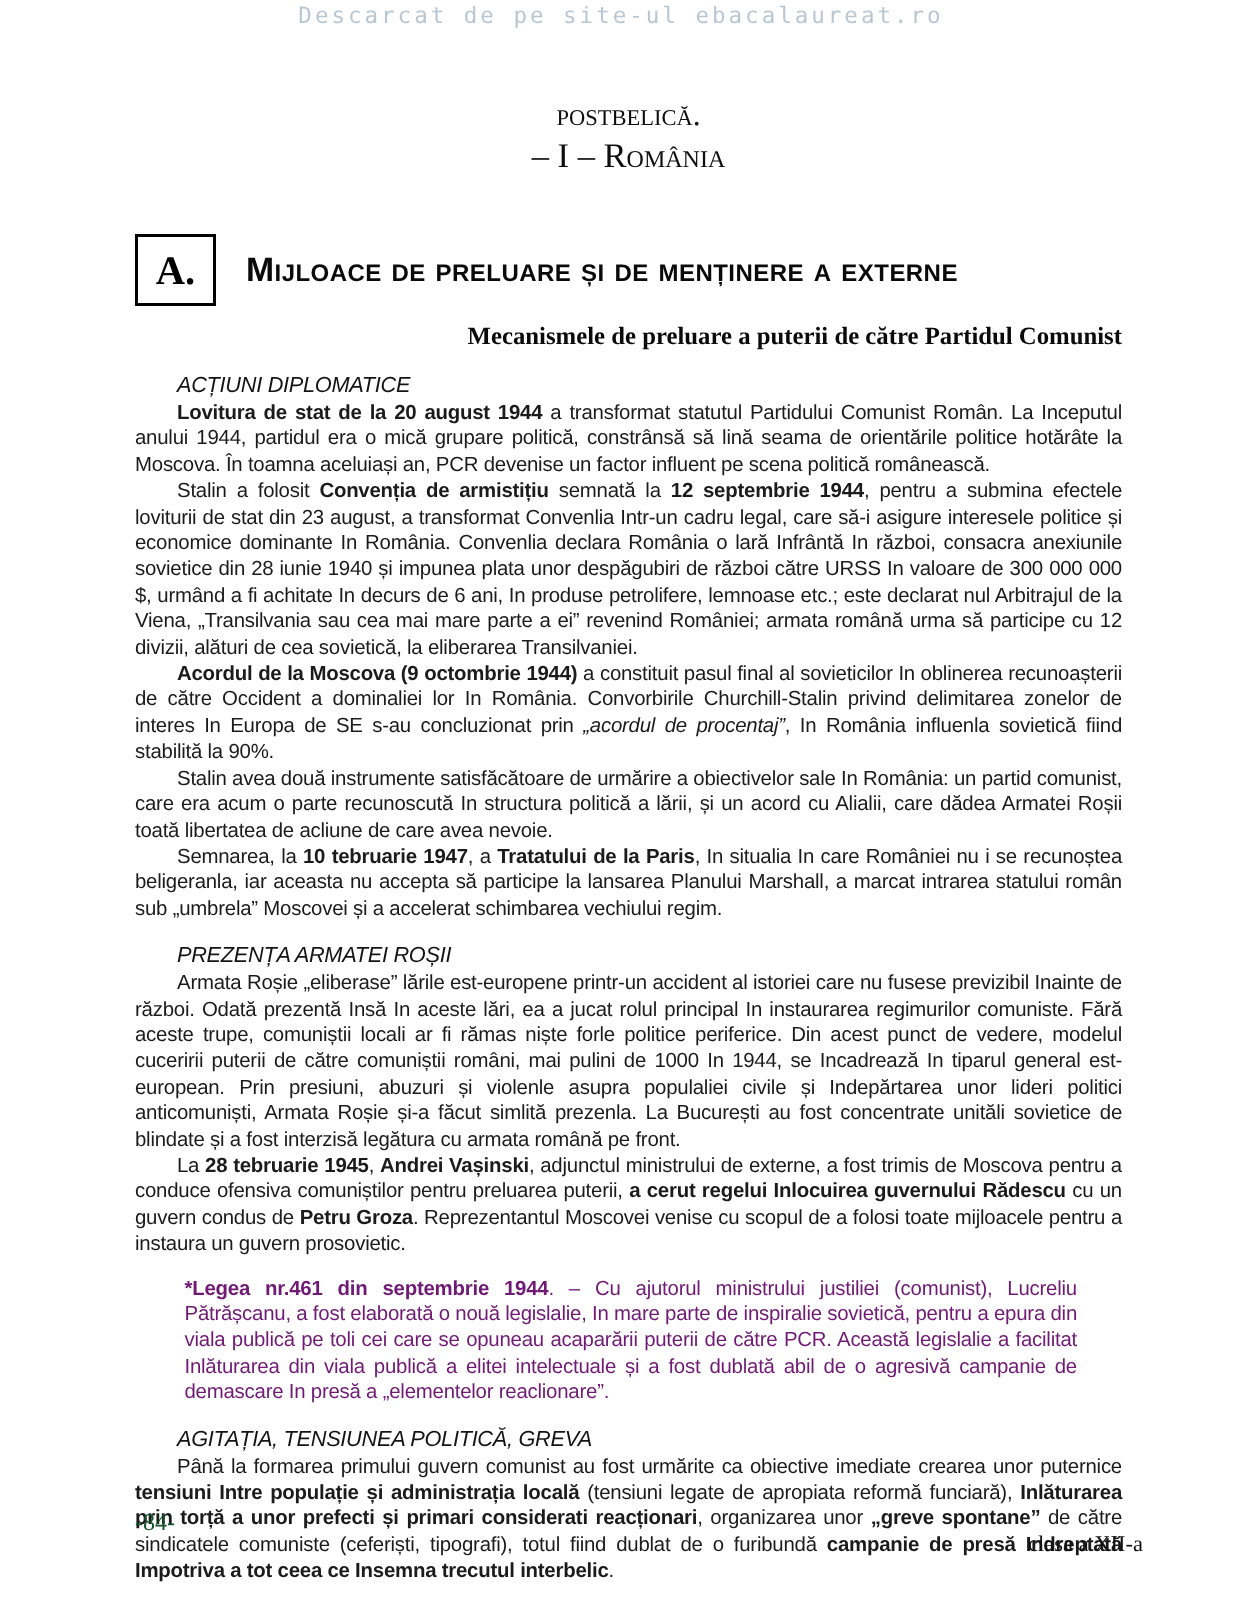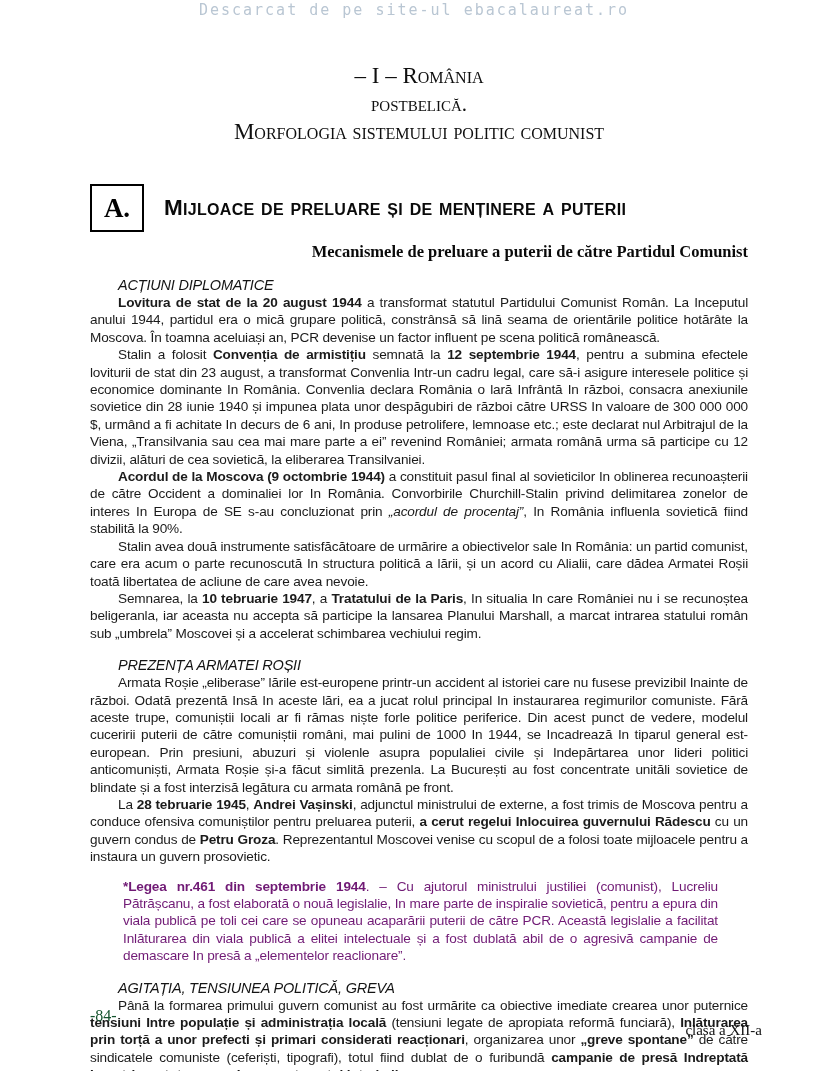--- a/index.html
+++ b/index.html
@@ -102,30 +102,29 @@
   }
 </style>
 </head>
 <body>
 
 <div class="page">
 
   <div class="watermark">Descarcat de pe site-ul ebacalaureat.ro</div>
 
   <div class="title-block">
+    <div class="title-line t2">postbelică.</div>
     <div class="title-line t1">– I – România</div>
-    <div class="title-line t2">postbelică.</div>
-    <div class="title-line t3">Morfologia sistemului politic comunist</div>
   </div>
 
   <div class="a-row">
     <div class="a-box">
       <span>A.</span>
     </div>
-    <div class="a-heading">Mijloace de preluare și de menținere a puterii</div>
+    <div class="a-heading">Mijloace de preluare și de menținere a externe</div>
   </div>
 
   <div class="subheading">Mecanismele de preluare a puterii de către Partidul Comunist</div>
 
   <div class="article">
     <h3 class="section-h">ACȚIUNI DIPLOMATICE</h3>
     <p class="para"><span class=" b">Lovitura de stat de la 20 august 1944</span><span> a transformat statutul Partidului Comunist Român. La Inceputul anului 1944, partidul era o mică grupare politică, constrânsă să lină seama de orientările politice hotărâte la Moscova. În toamna aceluiași an, PCR devenise un factor influent pe scena politică românească.</span></p>
     <p class="para"><span>Stalin a folosit </span><span class=" b">Convenția de armistițiu</span><span> semnată la </span><span class=" b">12 septembrie 1944</span><span>, pentru a submina efectele loviturii de stat din 23 august, a transformat Convenlia Intr-un cadru legal, care să-i asigure interesele politice și economice dominante In România. Convenlia declara România o lară Infrântă In război, consacra anexiunile sovietice din 28 iunie 1940 și impunea plata unor despăgubiri de război către URSS In valoare de 300 000 000 $, urmând a fi achitate In decurs de 6 ani, In produse petrolifere, lemnoase etc.; este declarat nul Arbitrajul de la Viena, „Transilvania sau cea mai mare parte a ei” revenind României; armata română urma să participe cu 12 divizii, alături de cea sovietică, la eliberarea Transilvaniei.</span></p>
     <p class="para"><span class=" b">Acordul de la Moscova (9 octombrie 1944)</span><span> a constituit pasul final al sovieticilor In oblinerea recunoașterii de către Occident a dominaliei lor In România. Convorbirile Churchill-Stalin privind delimitarea zonelor de interes In Europa de SE s-au concluzionat prin </span><span class=" i">„acordul de procentaj”</span><span>, In România influenla sovietică fiind stabilită la 90%.</span></p>
     <p class="para"><span>Stalin avea două instrumente satisfăcătoare de urmărire a obiectivelor sale In România: un partid comunist, care era acum o parte recunoscută In structura politică a lării, și un acord cu Alialii, care dădea Armatei Roșii toată libertatea de acliune de care avea nevoie.</span></p>

